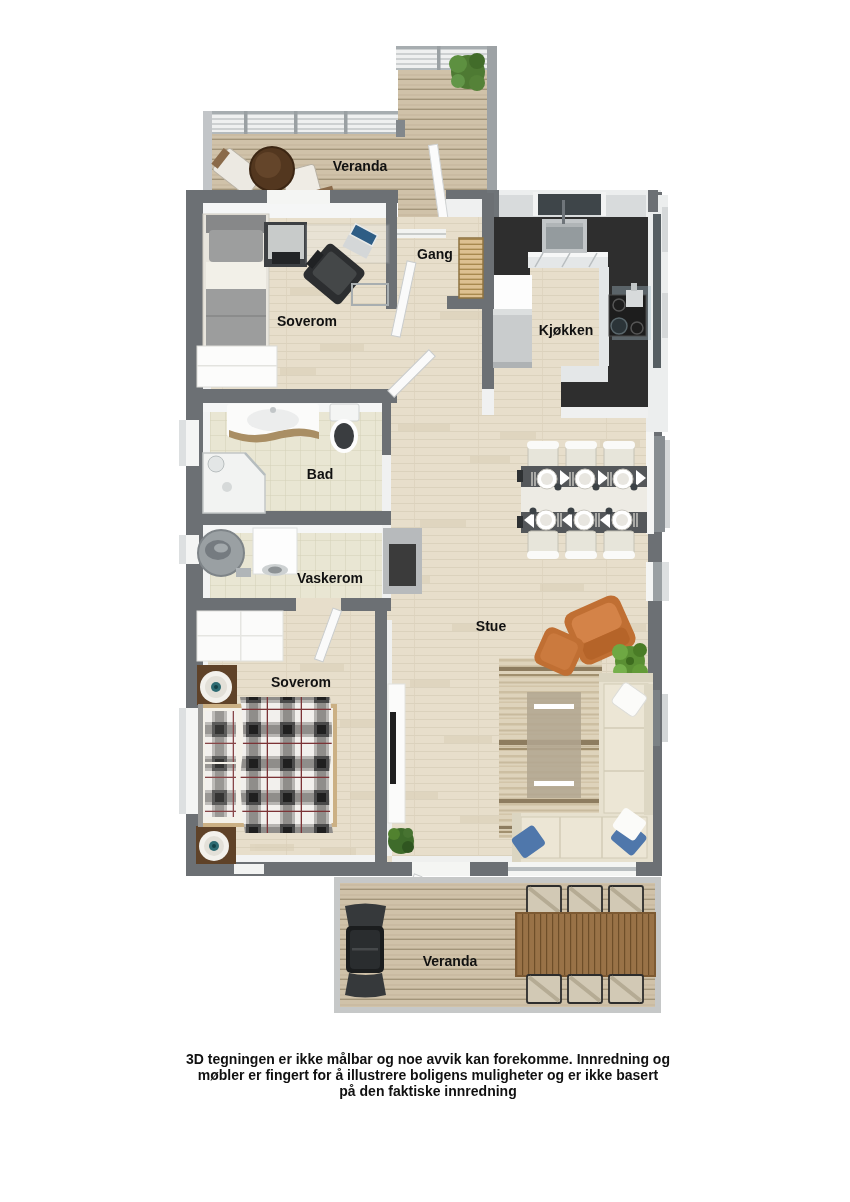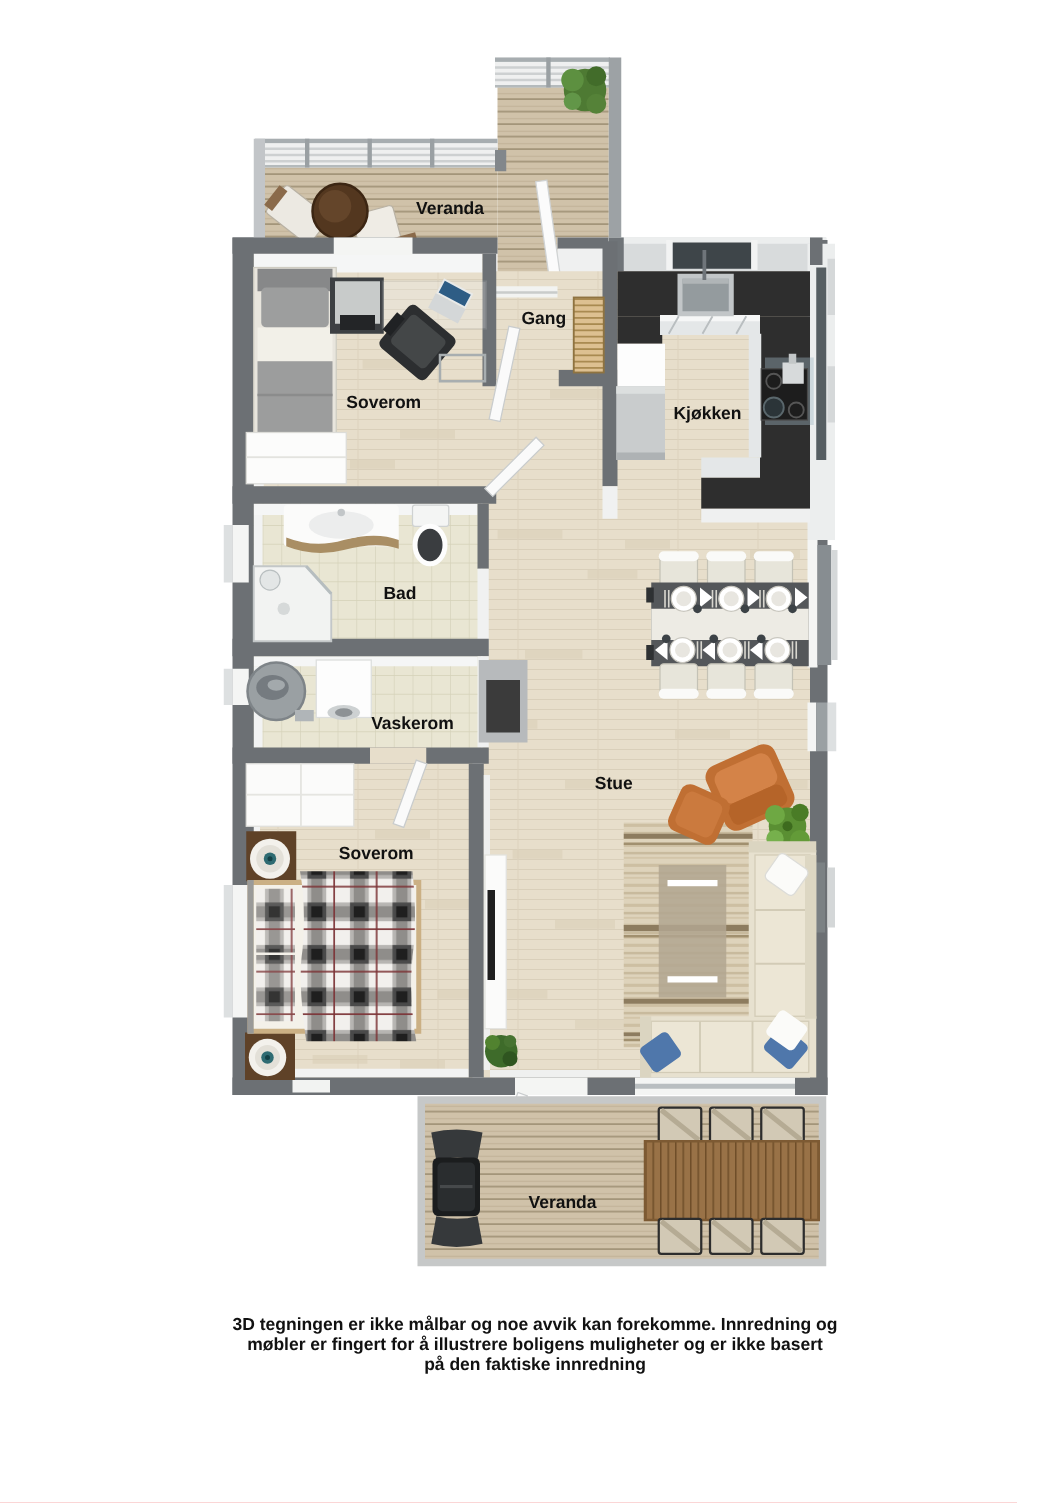--- a/index.html
+++ b/index.html
@@ -1,16 +1,16 @@
 <!DOCTYPE html>
 <html><head>
 <meta charset="utf-8">
 <style>
 html,body{margin:0;padding:0;background:#ffffff;}
-#page{position:relative;width:850px;height:1202px;background:#ef4444;overflow:hidden;}
+#page{position:relative;width:850px;height:1202px;background:#1d4ed8;overflow:hidden;}
 text{font-family:"Liberation Sans",sans-serif;font-weight:bold;fill:#111;}
 </style>
 </head>
 <body>
 <div id="page">
 <svg width="850" height="1202" viewBox="0 0 850 1202" xmlns="http://www.w3.org/2000/svg">
 <defs>
 <pattern id="deck" width="90" height="10" patternUnits="userSpaceOnUse">
   <rect width="90" height="10" fill="#d0c2a9"></rect>
   <rect y="8.6" width="90" height="1.4" fill="#a3957a"></rect>

